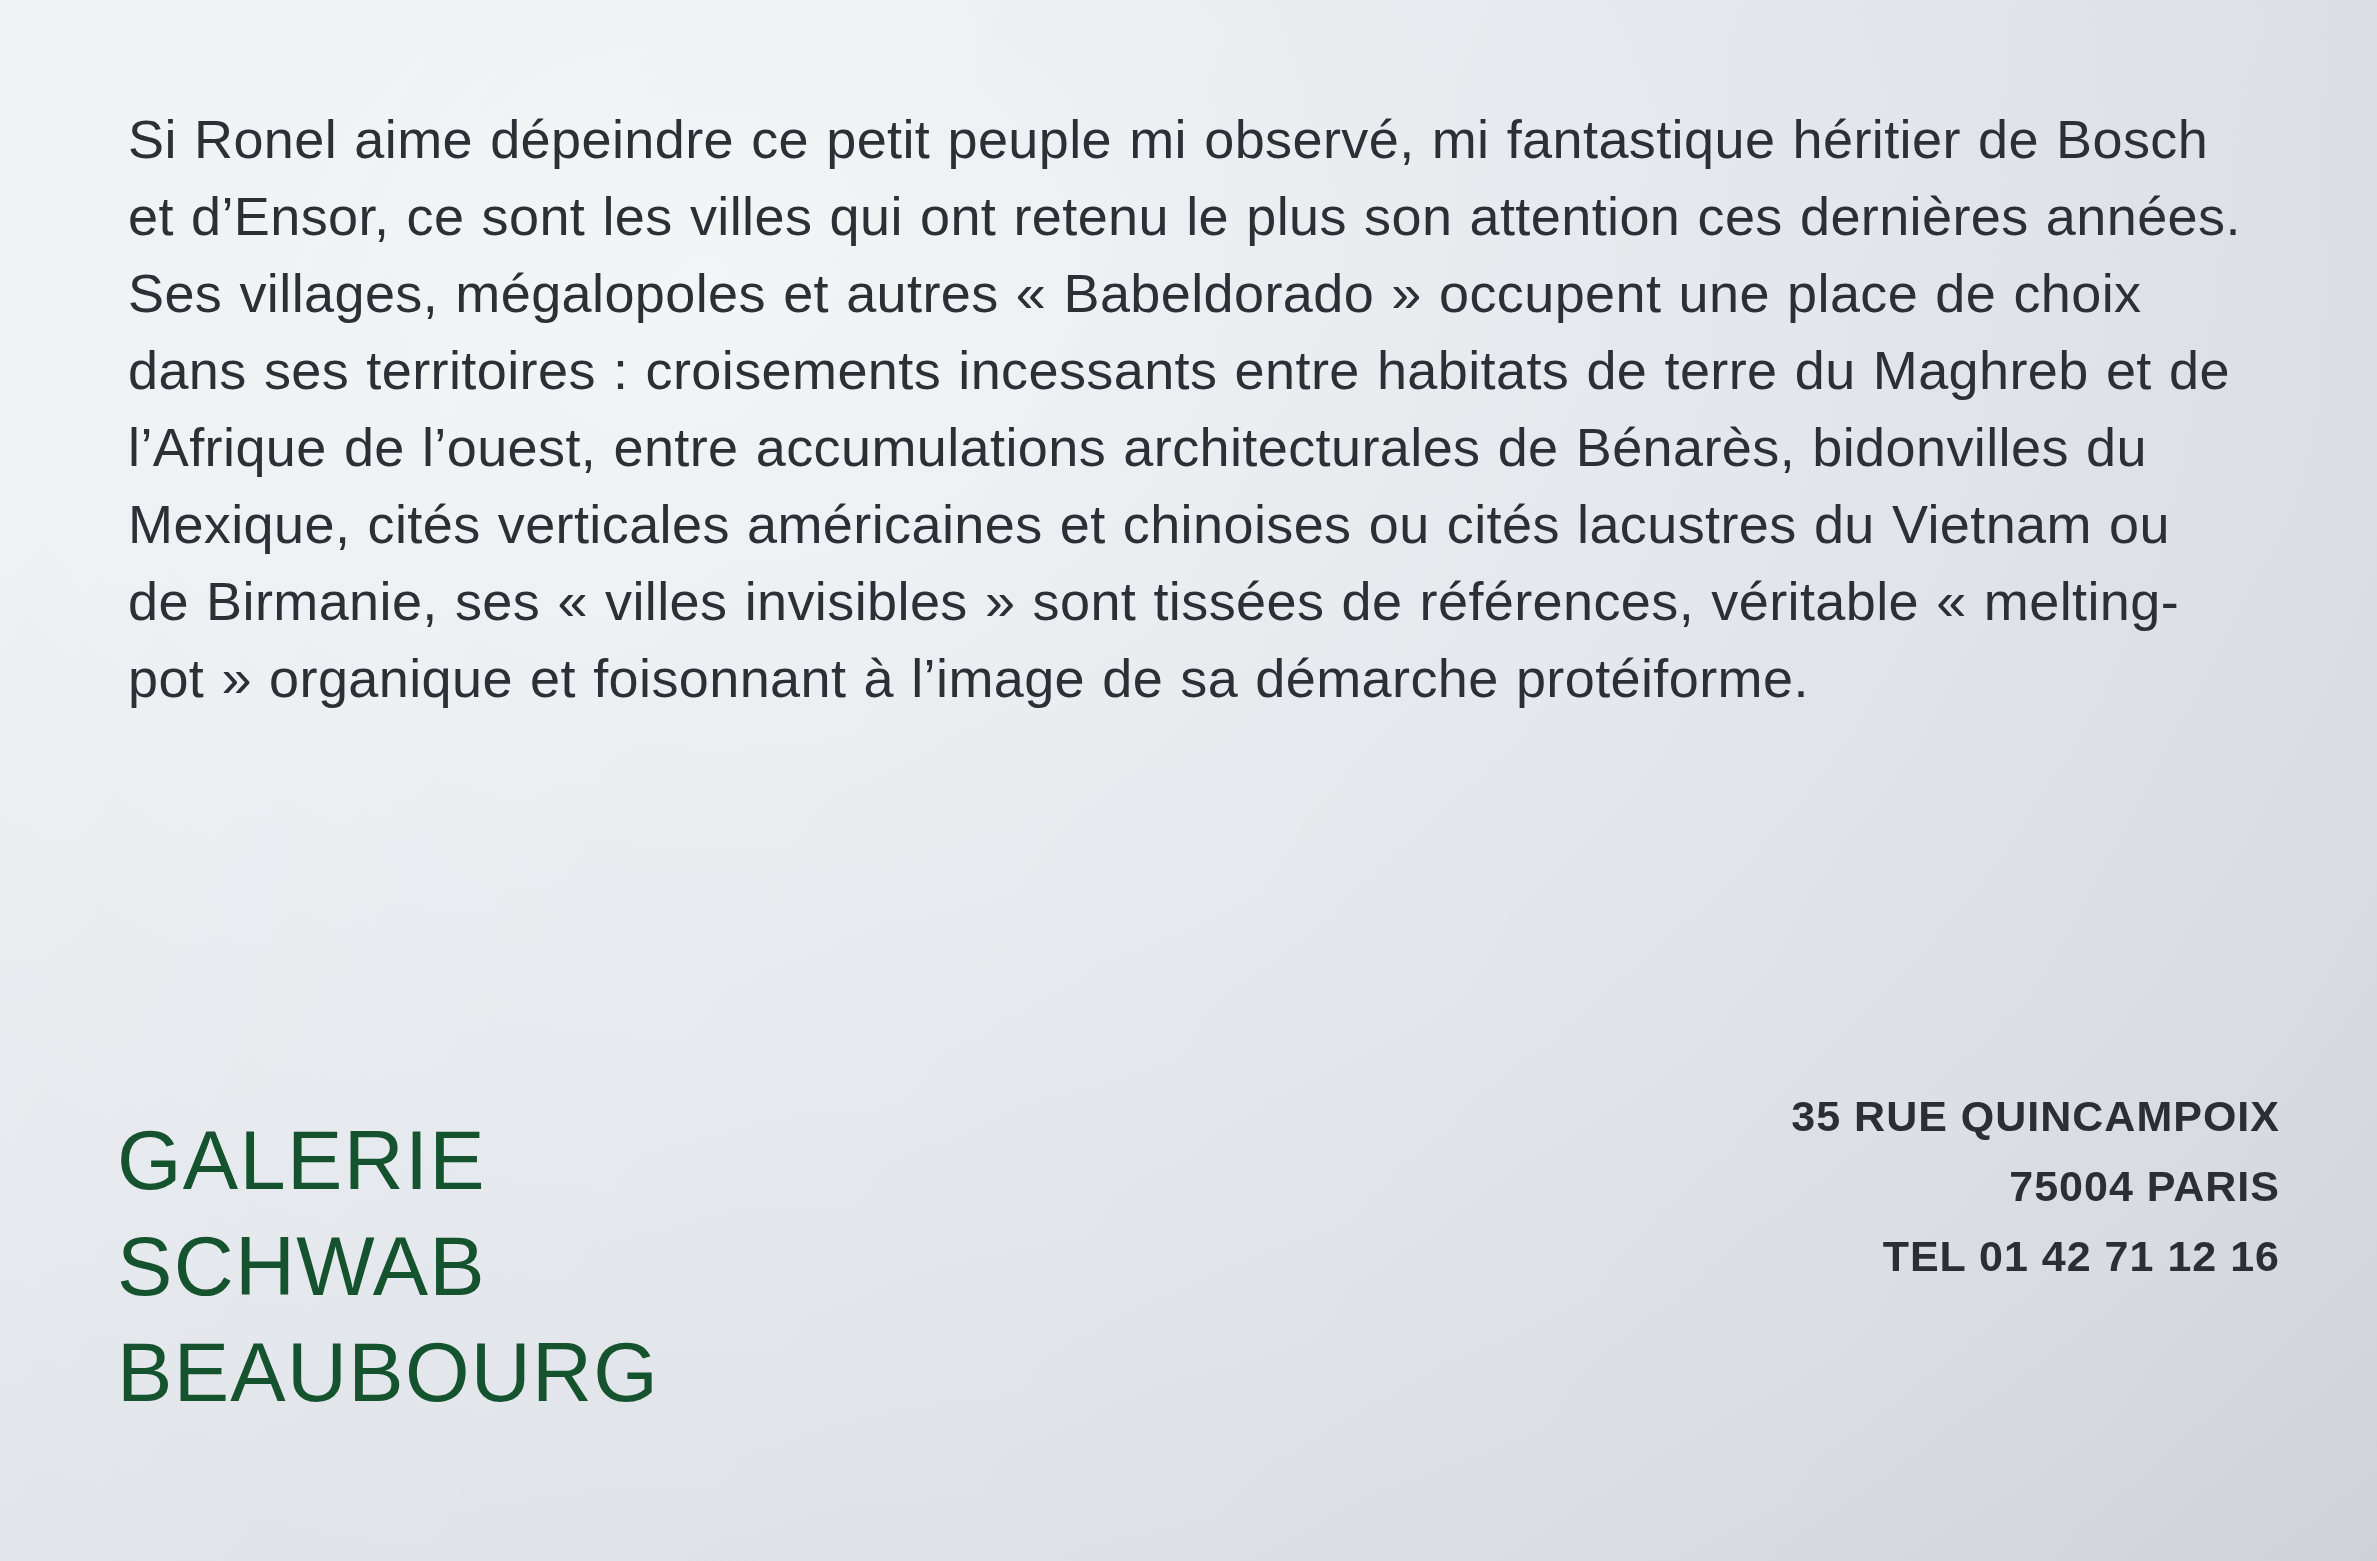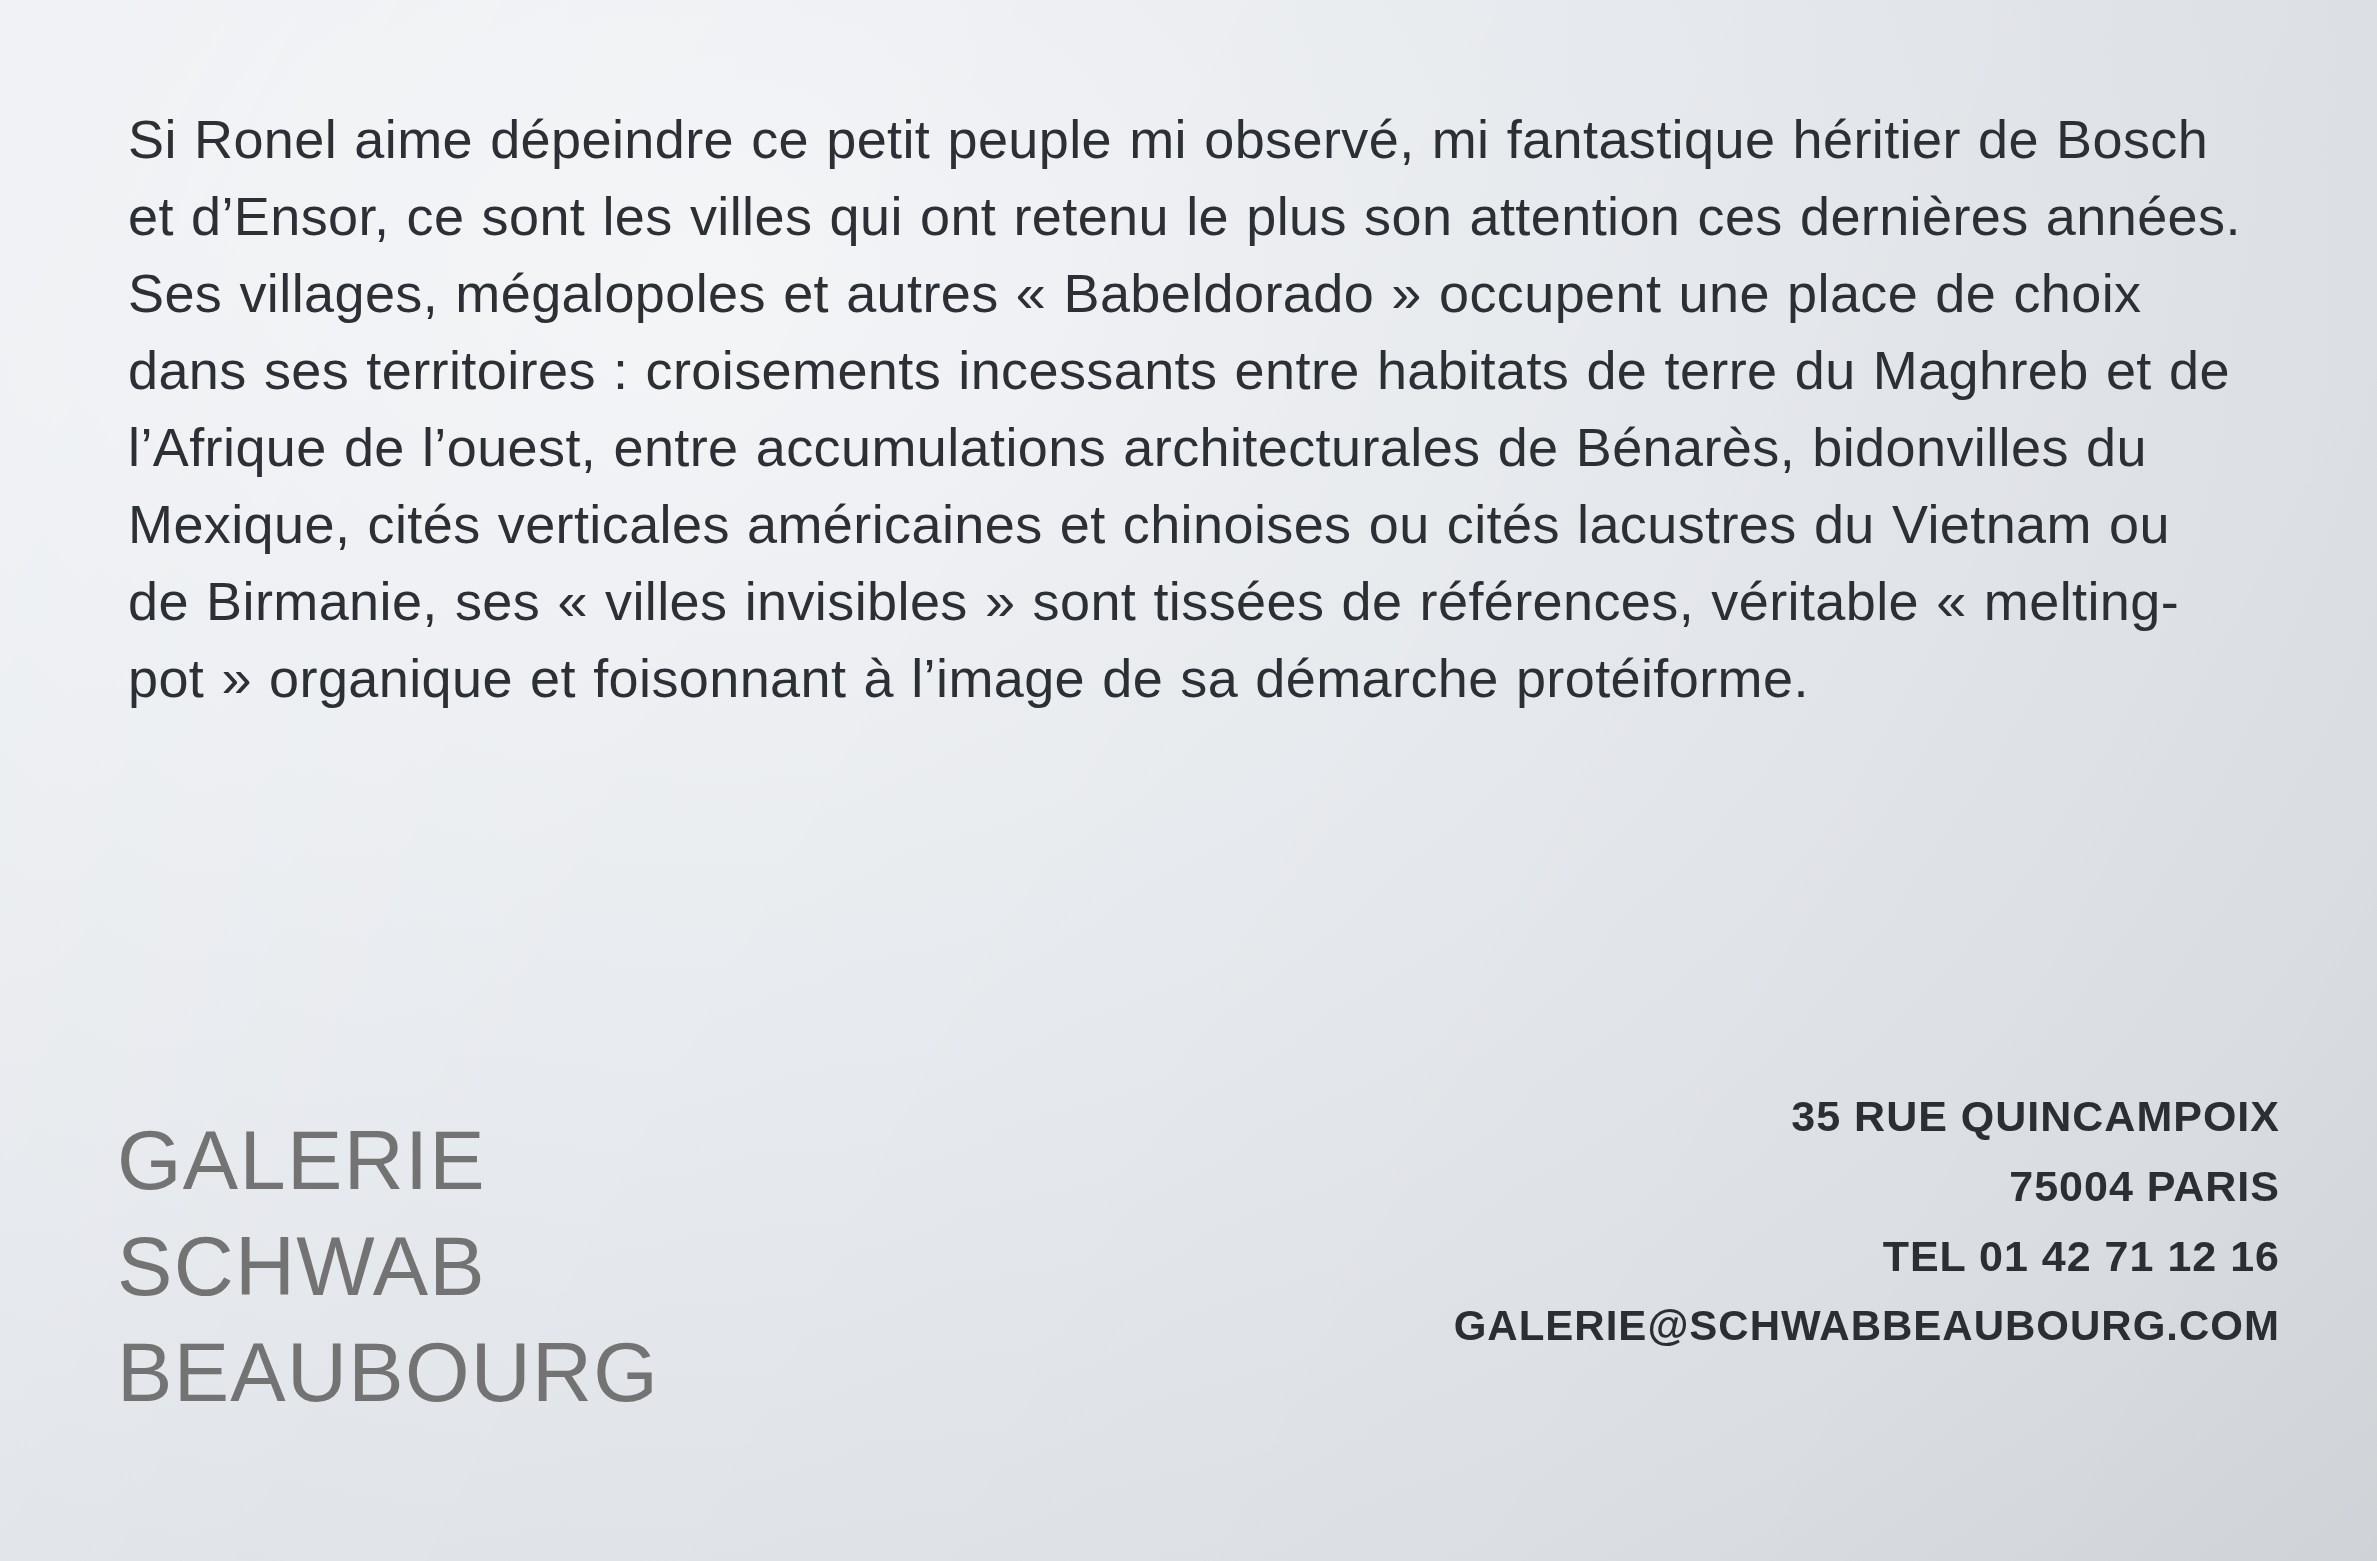--- a/index.html
+++ b/index.html
@@ -58,21 +58,21 @@
     left: 0;
     right: 0;
     bottom: 86px;
     height: 422px;
   }
 
   .gallery-name {
     position: absolute;
     left: 117px;
     top: 54px;
-    color: #737373;
+    color: #14532d;
     font-size: 83px;
     line-height: 106px;
     letter-spacing: 1.3px;
     font-weight: 400;
     text-transform: uppercase;
   }
   .gallery-name div {
     white-space: nowrap;
   }
 
@@ -109,18 +109,17 @@
     <div class="gallery-name">
       <div>GALERIE</div>
       <div>SCHWAB</div>
       <div>BEAUBOURG</div>
     </div>
 
     <div class="contact">
       <div>35 RUE QUINCAMPOIX</div>
       <div>75004 PARIS</div>
       <div>TEL  01 42 71 12 16</div>
-      <div class="email">GALERIE@SCHWABBEAUBOURG.COM</div>
     </div>
 
   </div>
 </div>
 
 
 </body></html>

